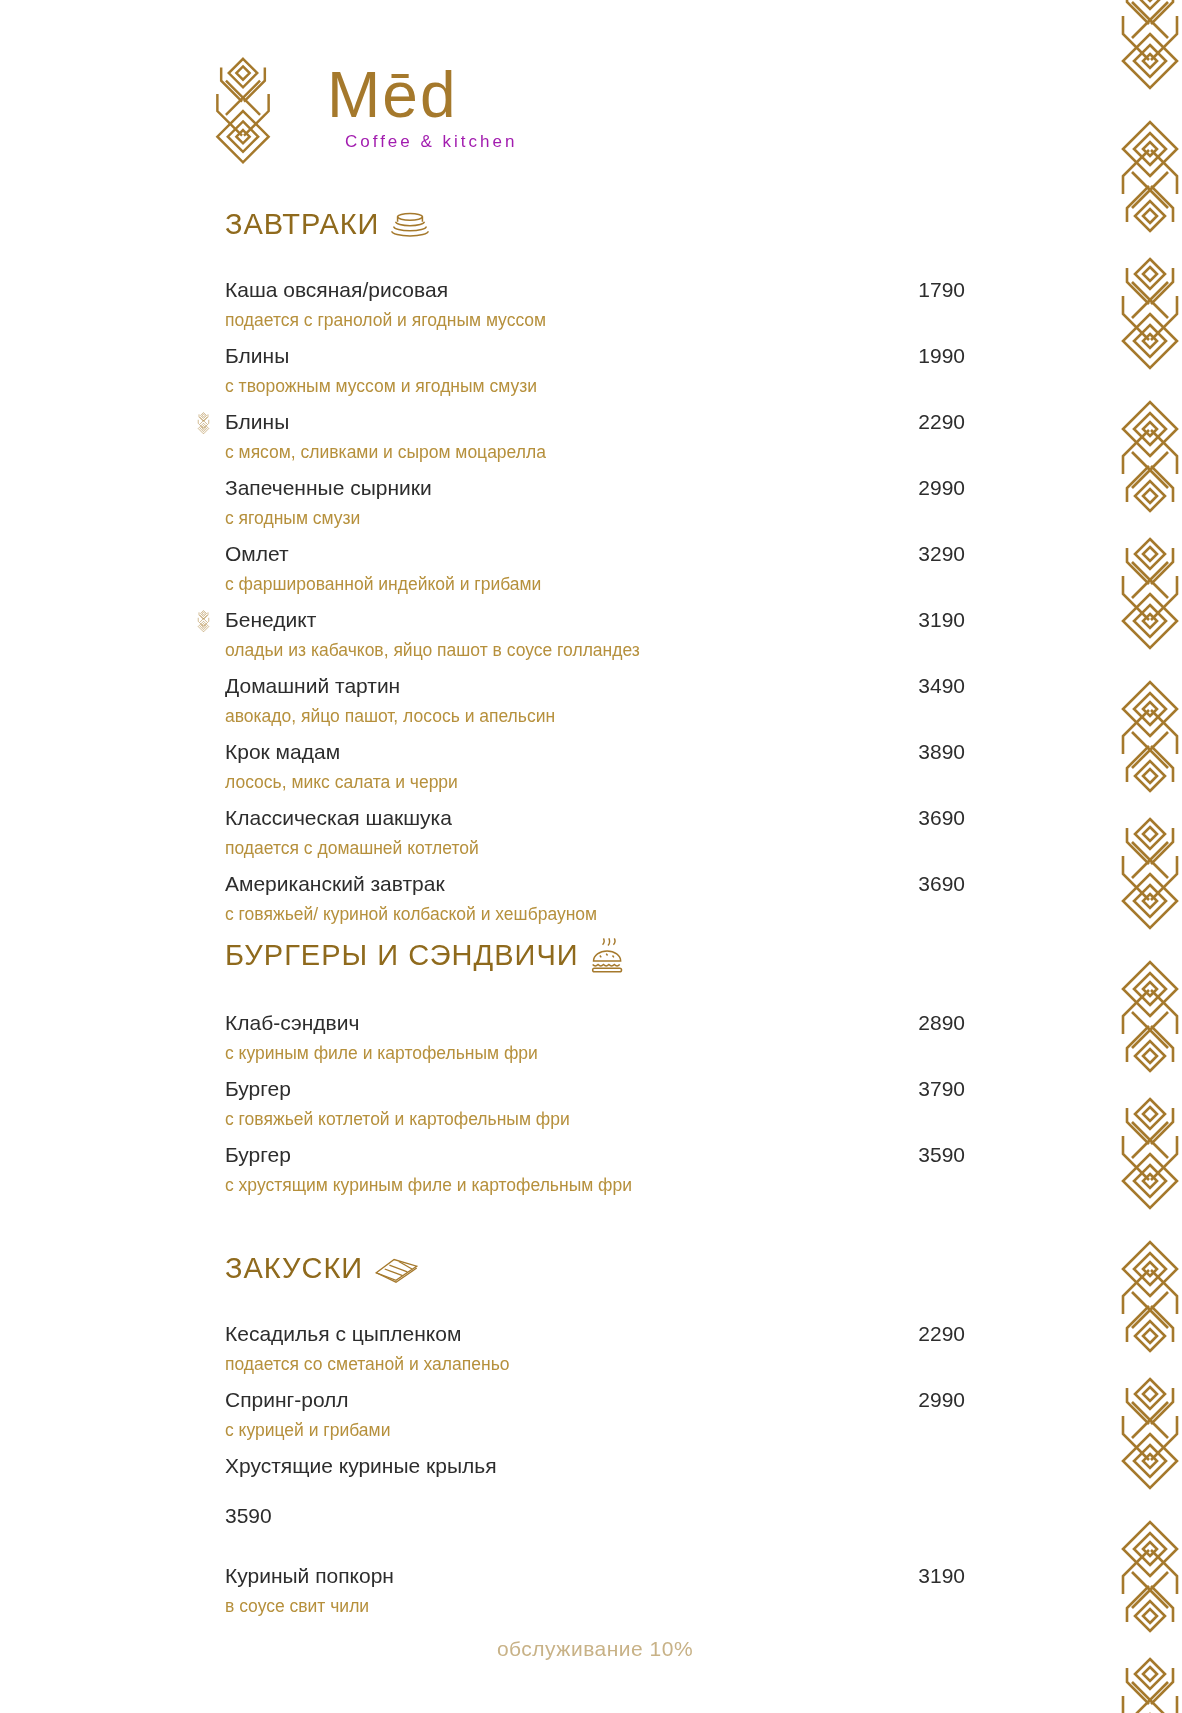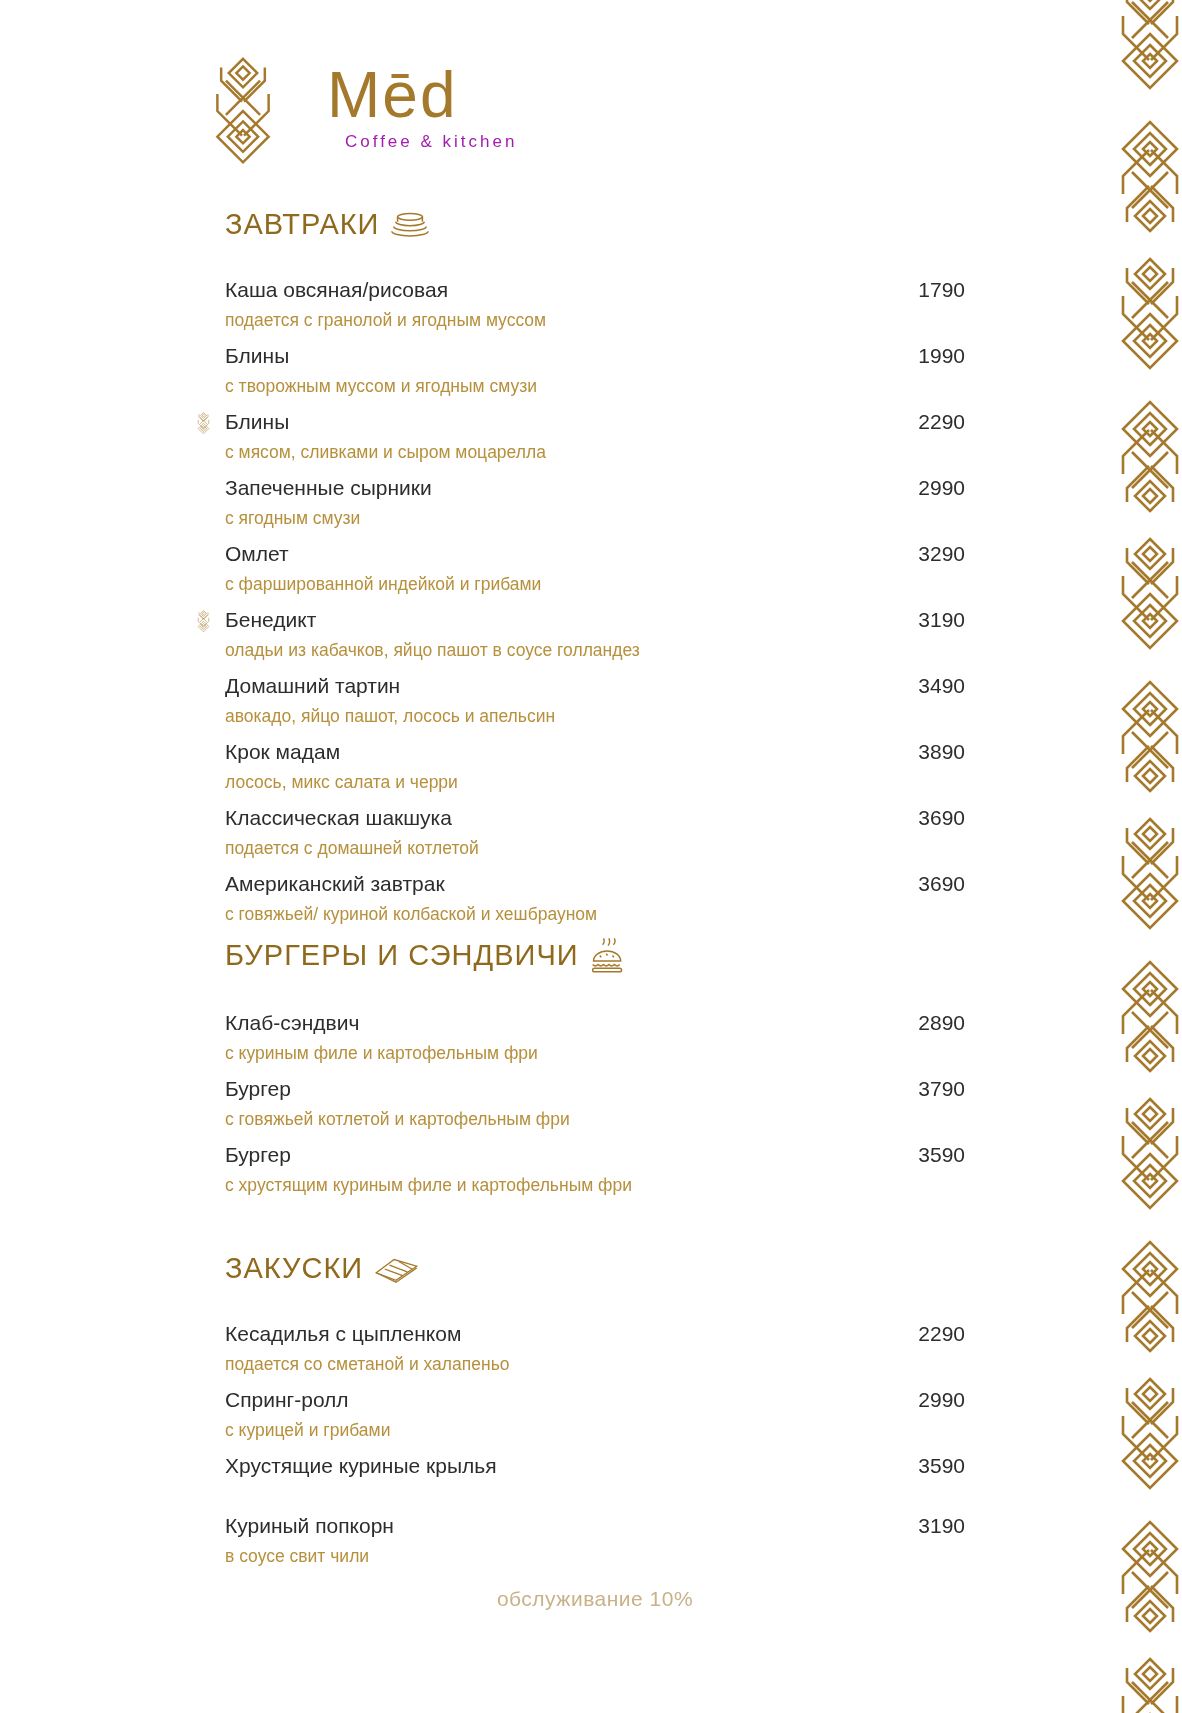--- a/index.html
+++ b/index.html
@@ -47,21 +47,21 @@
   .st-icon{display:inline-flex;color:#a5792c;}
   .st-icon svg{display:block;}
   .item{
     position:relative;
     display:flex;justify-content:space-between;align-items:flex-start;gap:24px;
     margin-bottom:12px;
   }
   .item-main{min-width:0;}
   .item-name{font-size:21px;line-height:26px;color:#2d2d2d;}
   .item-desc{font-size:17.5px;line-height:21px;color:#b6903c;margin-top:7px;}
-  .item.no-desc{margin-bottom:34px;}
+  .item.no-desc{margin-bottom:34px;flex-direction:column;}
   .item-price{font-size:21px;line-height:26px;color:#2d2d2d;white-space:nowrap;flex-shrink:0;}
   .sig{
     position:absolute;left:-31px;top:3px;width:19px;height:23px;color:#a5792c;
   }
   .sig svg{width:100%;height:100%;}
   
   .service-note{
     margin-top:20px;
     text-align:center;
     font-size:21px;color:#c8b287;letter-spacing:0.5px;

